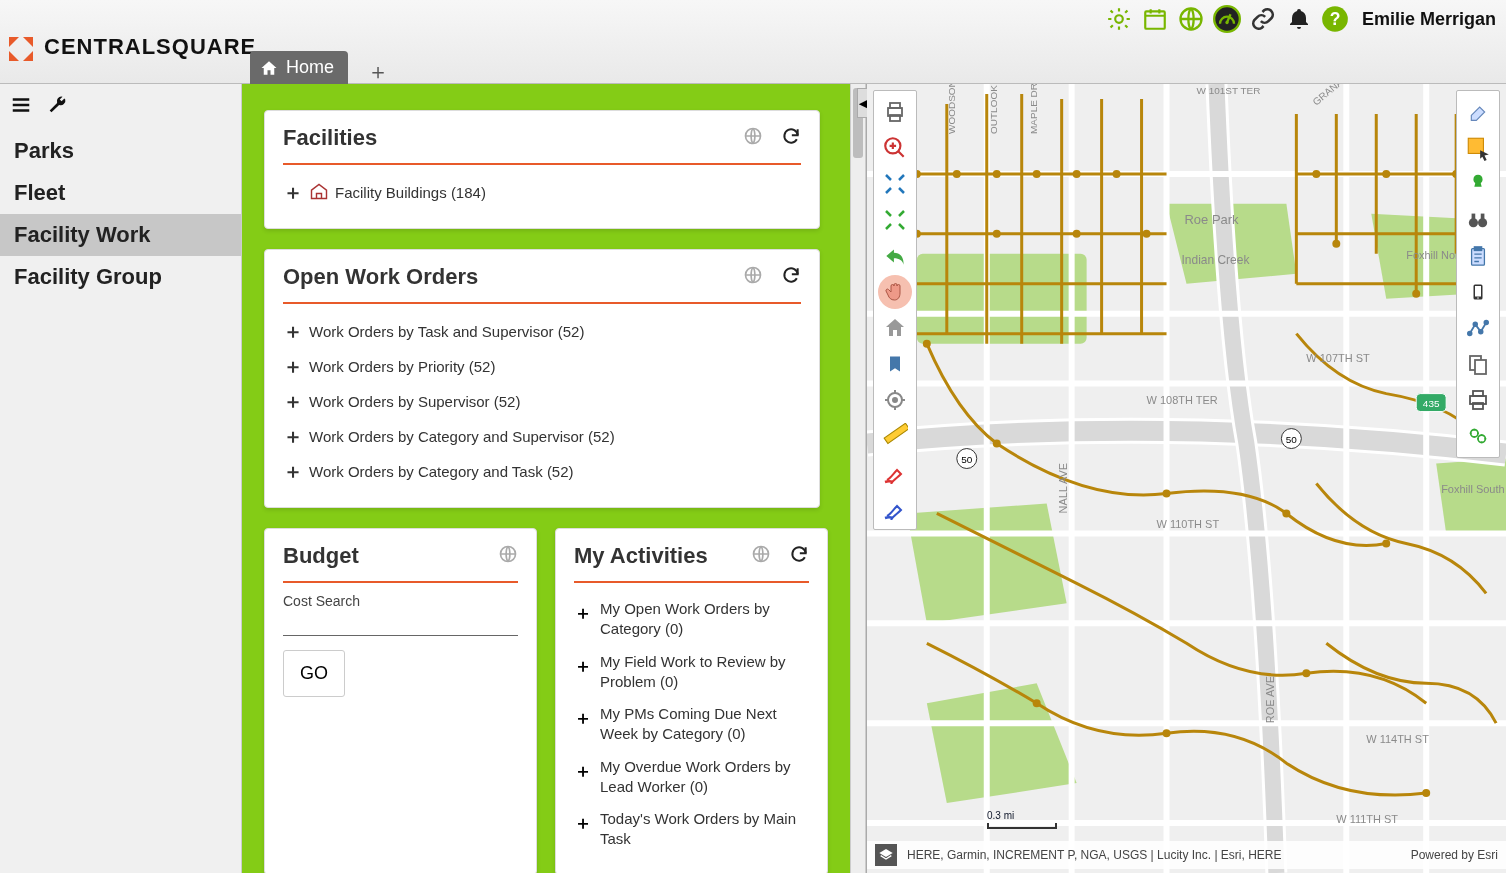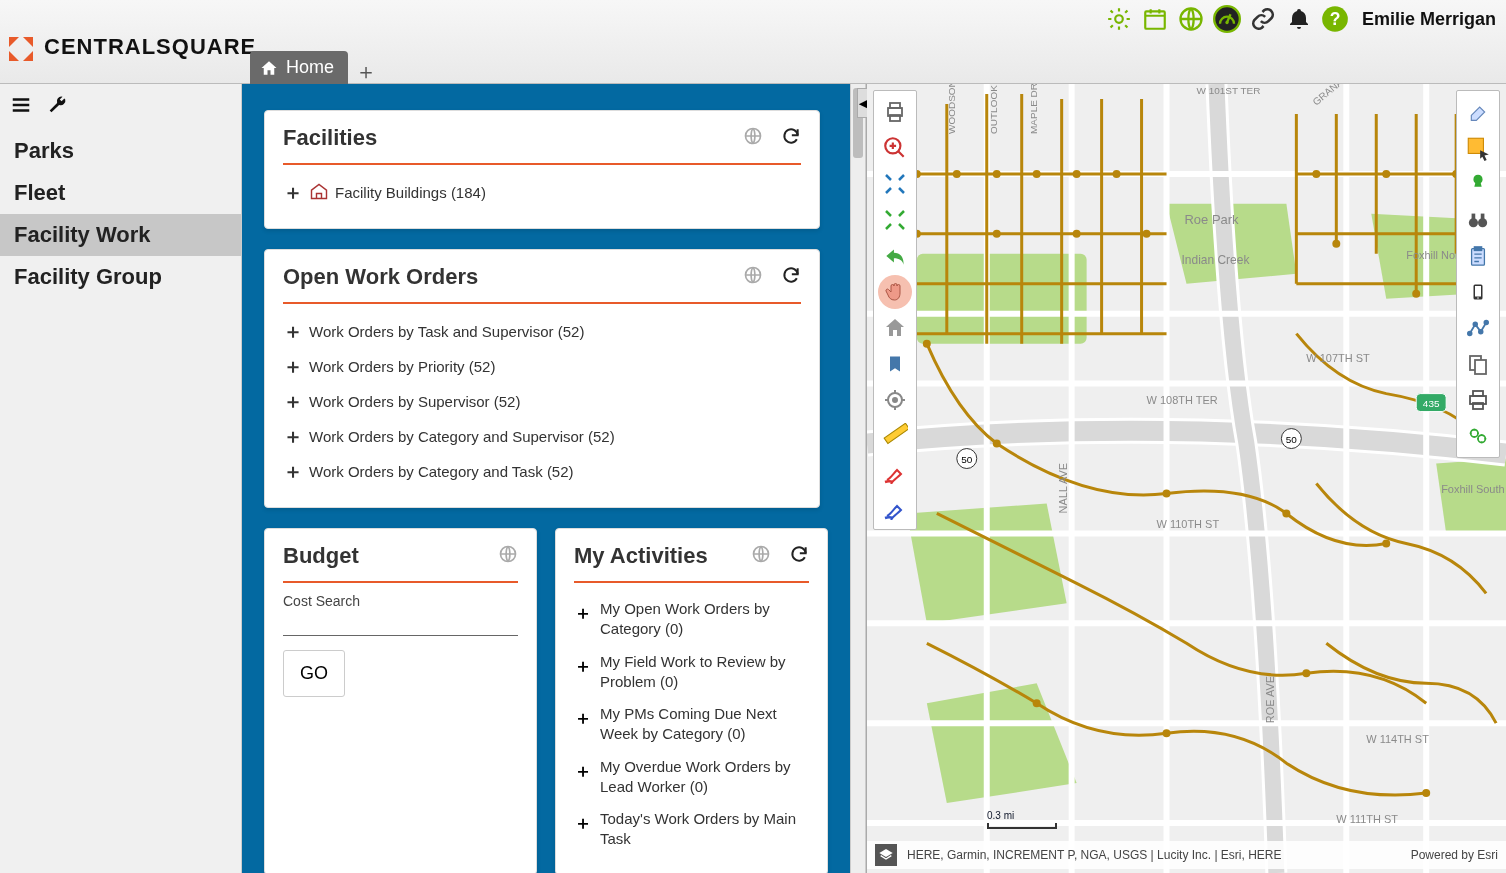--- a/index.html
+++ b/index.html
@@ -9,34 +9,34 @@
 
 .header { height: 84px; background: linear-gradient(#f7f7f7, #e9e9e9); position: relative; border-bottom: 1px solid #bbb; }
 .logo { position: absolute; left: 6px; top: 34px; display: flex; align-items: flex-start; gap: 8px; }
 .logo-mark svg { display:block; }
 .logo-text { font-weight: 800; letter-spacing: 1px; font-size: 22px; color: #111; }
 .header-icons { position: absolute; right: 10px; top: 4px; display: flex; align-items: center; gap: 6px; }
 .hdr-icon { width: 30px; height: 30px; display: flex; align-items: center; justify-content: center; cursor: pointer; }
 .username { font-weight: 700; color: #111; margin-left: 6px; font-size: 18px; }
 
 
-.tabbar { position: absolute; left: 250px; bottom: -1px; display: flex; align-items: flex-end; gap: 6px; }
+.tabbar { position: absolute; left: 250px; bottom: -1px; display: flex; align-items: flex-end; gap: 18px; }
 .tab { background: #6a6a6a; color: #fff; padding: 6px 14px 6px 10px; border-radius: 4px 4px 0 0; display: flex; align-items: center; gap: 8px; font-size: 18px; cursor: pointer; }
 .tab svg { display:block; }
 .addtab { width: 24px; height: 24px; display:flex; align-items:center; justify-content:center; color:#555; font-size:22px; cursor:pointer; }
 
 
 .body { flex: 1; display: flex; min-height: 0; }
 .sidebar { width: 242px; background: #f0f0f0; border-right: 1px solid #ccc; padding-top: 6px; }
 .sidebar-tools { display:flex; gap:14px; padding: 4px 10px 10px; }
 .sidebar-tools span { cursor:pointer; }
 .nav-item { padding: 8px 14px; font-size: 22px; font-weight: 700; color: #222; cursor: pointer; }
 .nav-item.active { background: #c7c7c7; }
 
-.content { flex: 1; background: #0369a1; overflow-y: auto; padding: 26px 22px 40px; }
+.content { flex: 1; background: #84cc16; overflow-y: auto; padding: 26px 22px 40px; }
 .cards-row { display: flex; gap: 18px; }
 .cards-col { display: flex; flex-direction: column; gap: 20px; }
 
 .card { background: #fff; border: 1px solid #ddd; border-radius: 4px; box-shadow: 0 2px 4px rgba(0,0,0,.12); padding: 14px 18px 18px; }
 .card.wide { width: 556px; }
 .card.half { width: 295px; }
 .card-header { display: flex; align-items: center; padding-bottom: 12px; border-bottom: 2px solid #e85a2a; margin-bottom: 10px; }
 .card-title { font-size: 22px; font-weight: 700; color: #333; flex:1; }
 .card-actions { display: flex; gap: 18px; color: #888; }
 .card-actions span { cursor:pointer; }

